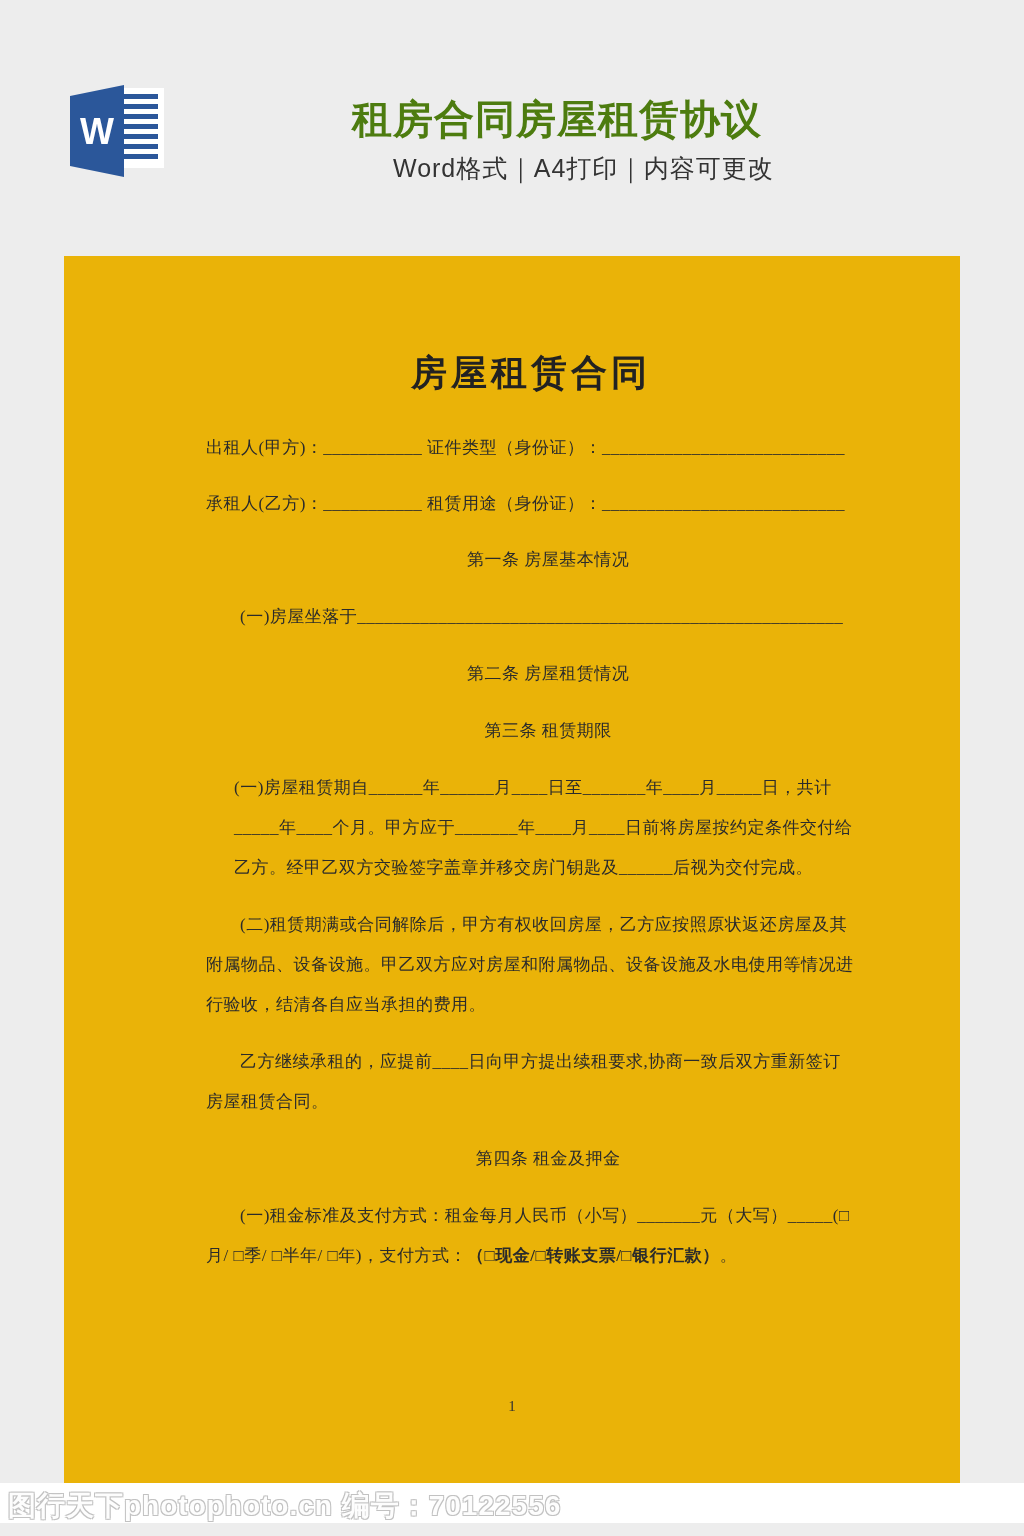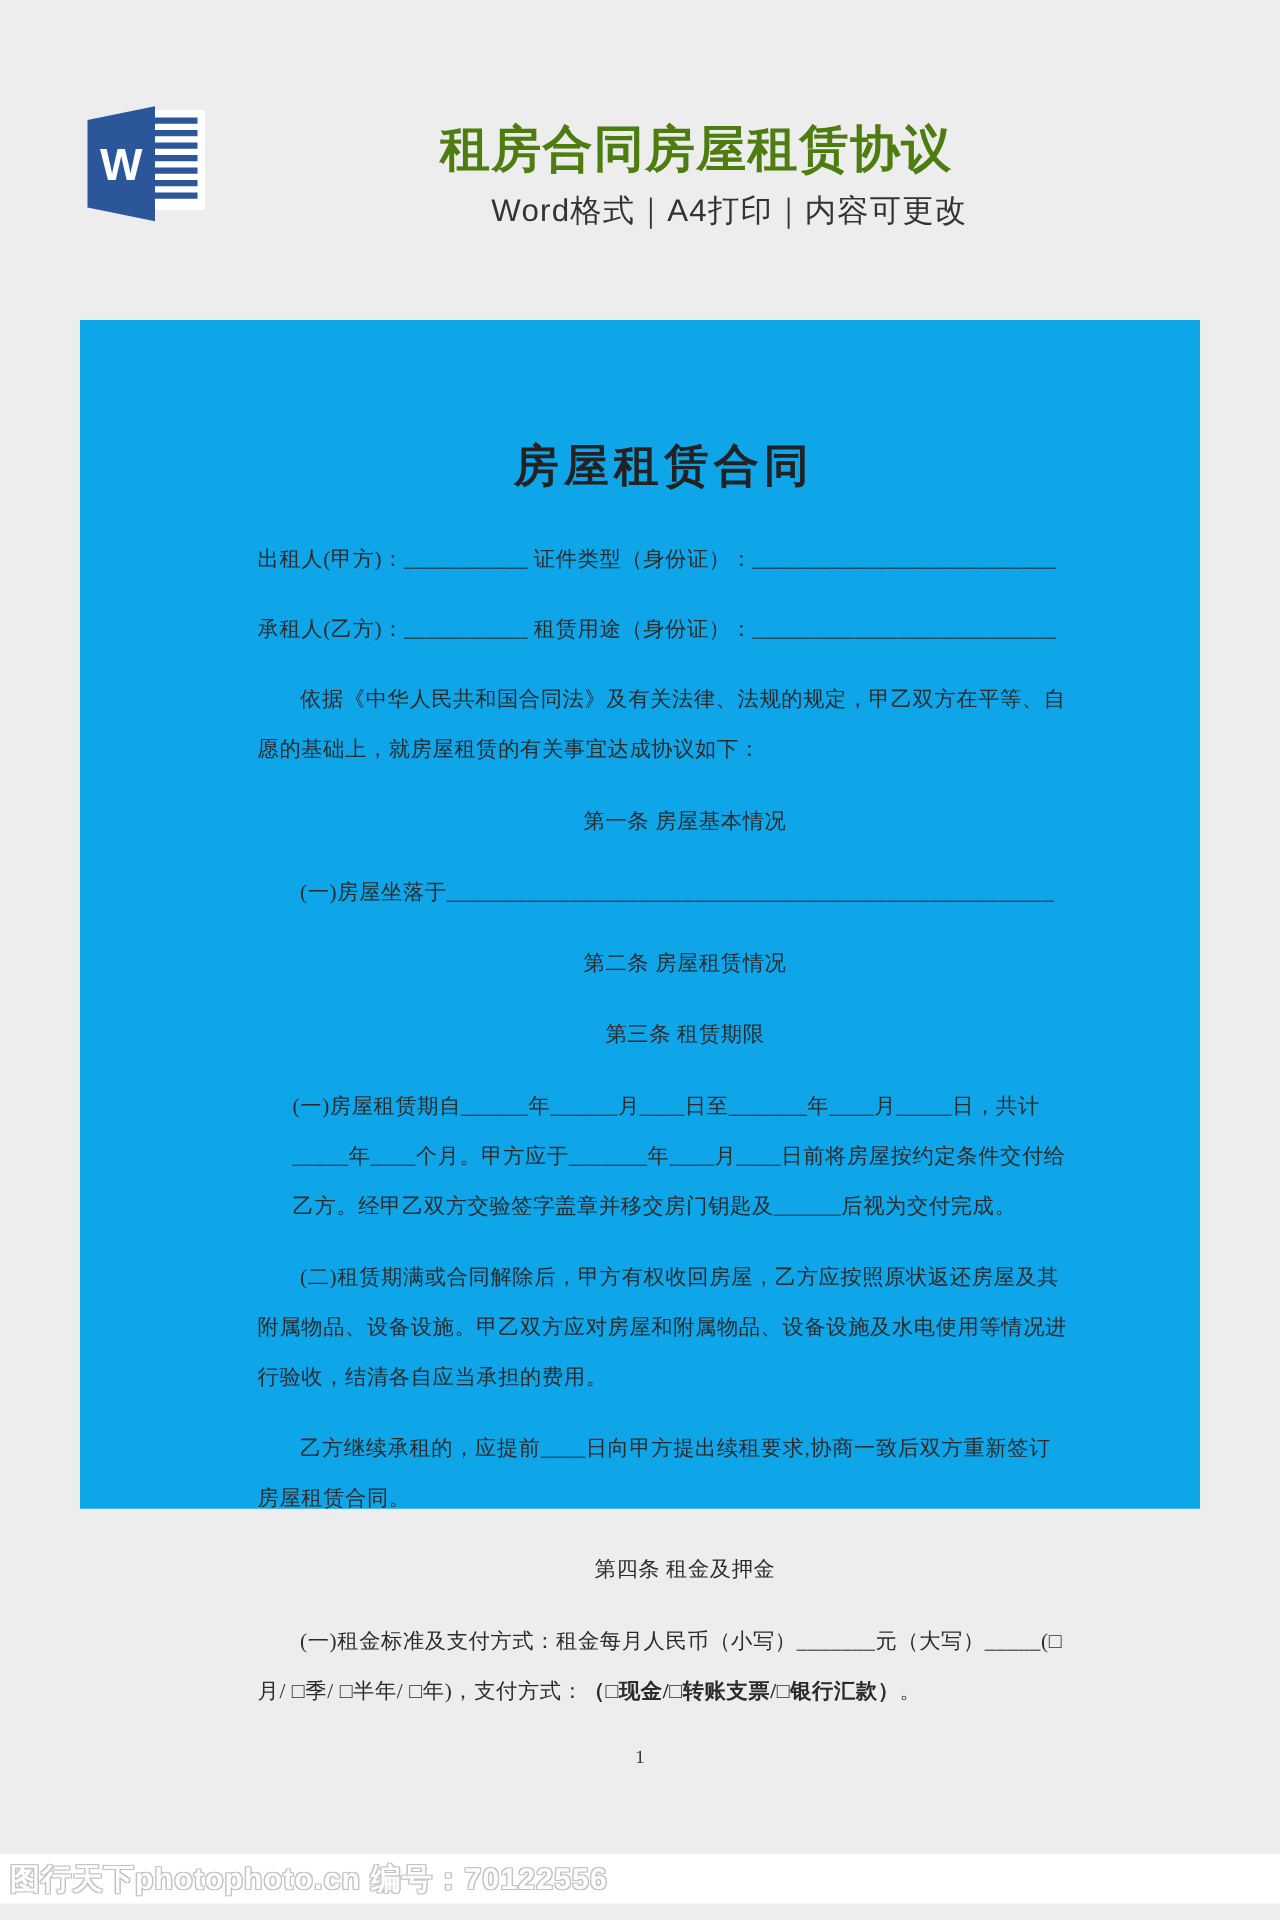--- a/index.html
+++ b/index.html
@@ -15,22 +15,22 @@
     position:absolute;left:352px;top:92px;width:560px;
     font-size:40px;font-weight:bold;color:#4d7c0f;letter-spacing:1px;
     white-space:nowrap;
   }
   .hdr-sub{
     position:absolute;left:393px;top:152px;width:520px;
     font-size:25px;color:#333;letter-spacing:1px;white-space:nowrap;
   }
   
   .page{
-    position:absolute;left:64px;top:256px;width:896px;height:951px;
-    background:#0ea5e9;
+    position:absolute;left:64px;top:256px;width:896px;height:1280px;
+    background:#eab308;
   }
   .doc-body{
     padding:92px 104px 0 142px;
     font-family:"Liberation Serif","DejaVu Serif",serif;
     font-size:17px;color:#2b2b2b;
   }
   .doc-title{
     font-size:36px;font-weight:bold;text-align:center;
     letter-spacing:4px;margin:0 0 30px;line-height:50px;color:#222;
   }
@@ -43,21 +43,21 @@
     position:absolute;left:0;top:1398px;width:1024px;text-align:center;
     font-family:"Liberation Serif","DejaVu Serif",serif;font-size:15px;color:#333;
   }
   
   .wm-strip{
     position:absolute;left:0;top:1483px;width:1024px;height:40px;
     background:#ffffff;z-index:5;
   }
   .wm-text{
     position:absolute;left:8px;top:4px;
-    font-size:24px;font-weight:bold;letter-spacing:1px;white-space:nowrap;
+    font-size:28px;font-weight:bold;letter-spacing:1px;white-space:nowrap;
     color:#fdfdfd;
     text-shadow:1px 1px 0 #c2c2c2,-1px -1px 0 #c2c2c2,1px -1px 0 #c2c2c2,-1px 1px 0 #c2c2c2;
   }
   .bottom-gray{
     position:absolute;left:0;top:1523px;width:1024px;height:13px;
     background:#ededed;z-index:6;
   }
 </style>
 </head>
 <body>
@@ -81,21 +81,20 @@
   <div class="hdr-sub">Word格式｜A4打印｜内容可更改</div>
 </div>
 
 <div class="page">
   <div class="doc-body">
     <h1 class="doc-title">房屋租赁合同</h1>
 
     <p class="party">出租人(甲方)：___________ 证件类型（身份证）：___________________________</p>
     <p class="party">承租人(乙方)：___________ 租赁用途（身份证）：___________________________</p>
 
-    <p class="para">依据《中华人民共和国合同法》及有关法律、法规的规定，甲乙双方在平等、自愿的基础上，就房屋租赁的有关事宜达成协议如下：</p>
 
     <p class="heading">第一条 房屋基本情况</p>
     <p class="para">(一)房屋坐落于______________________________________________________</p>
 
     <p class="heading">第二条 房屋租赁情况</p>
 
     <p class="heading">第三条 租赁期限</p>
     <p class="para-block">(一)房屋租赁期自______年______月____日至_______年____月_____日，共计_____年____个月。甲方应于_______年____月____日前将房屋按约定条件交付给乙方。经甲乙双方交验签字盖章并移交房门钥匙及______后视为交付完成。</p>
     <p class="para">(二)租赁期满或合同解除后，甲方有权收回房屋，乙方应按照原状返还房屋及其附属物品、设备设施。甲乙双方应对房屋和附属物品、设备设施及水电使用等情况进行验收，结清各自应当承担的费用。</p>
     <p class="para">乙方继续承租的，应提前____日向甲方提出续租要求,协商一致后双方重新签订房屋租赁合同。</p>

